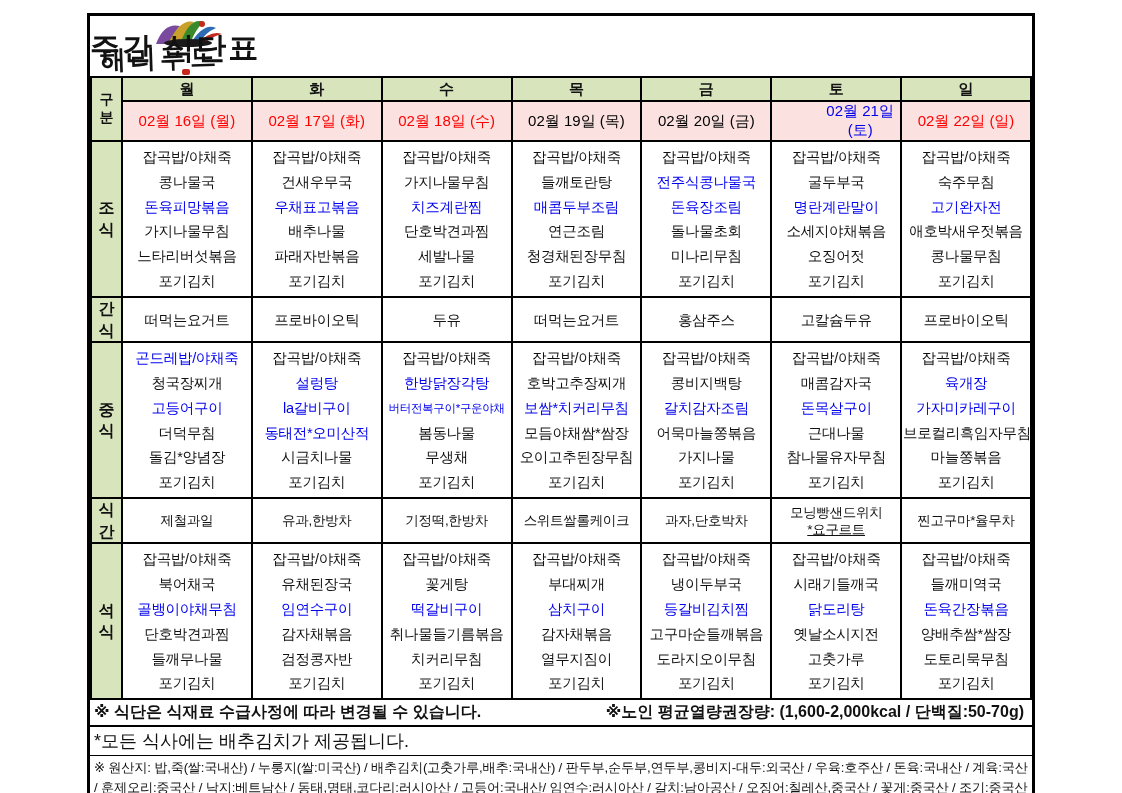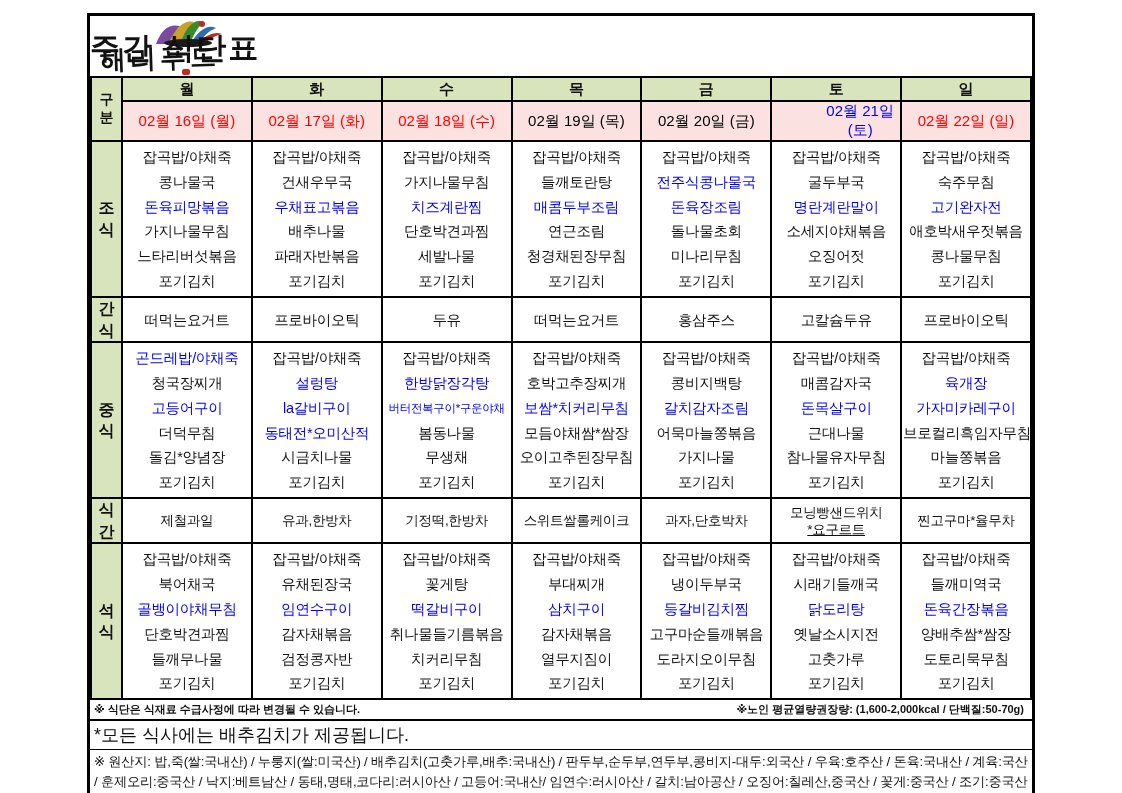--- a/index.html
+++ b/index.html
@@ -37,21 +37,21 @@
   .item.underline { text-decoration:underline; }
   td.snack-cell  { height:28px; }
   td.snack2-cell { height:38px; }
   td.snack2-cell .item { line-height:17px; font-size:13.5px; }
   .c-red  { color:var(--red); }
   .c-blue { color:var(--blue);padding-left:48px; }
   .c-black{ color:#000; }
 
   
   .notice-row { display:flex; justify-content:space-between; align-items:center;
-    padding:2px 8px 2px 4px; font-size:11px; font-weight:700; border-bottom:2px solid #000; }
+    padding:2px 8px 2px 4px; font-size:16px; font-weight:700; border-bottom:2px solid #000; }
   .kimchi-row { padding:2px 4px; font-size:18px; border-bottom:1px solid #000; }
   .origin-row { padding:2px 4px 4px 4px; font-size:13.2px; line-height:1.5; letter-spacing:-0.2px; }
 </style>
 </head>
 <body>
 
 <div class="sheet">
 
   <div class="header">
     <div class="logo">

